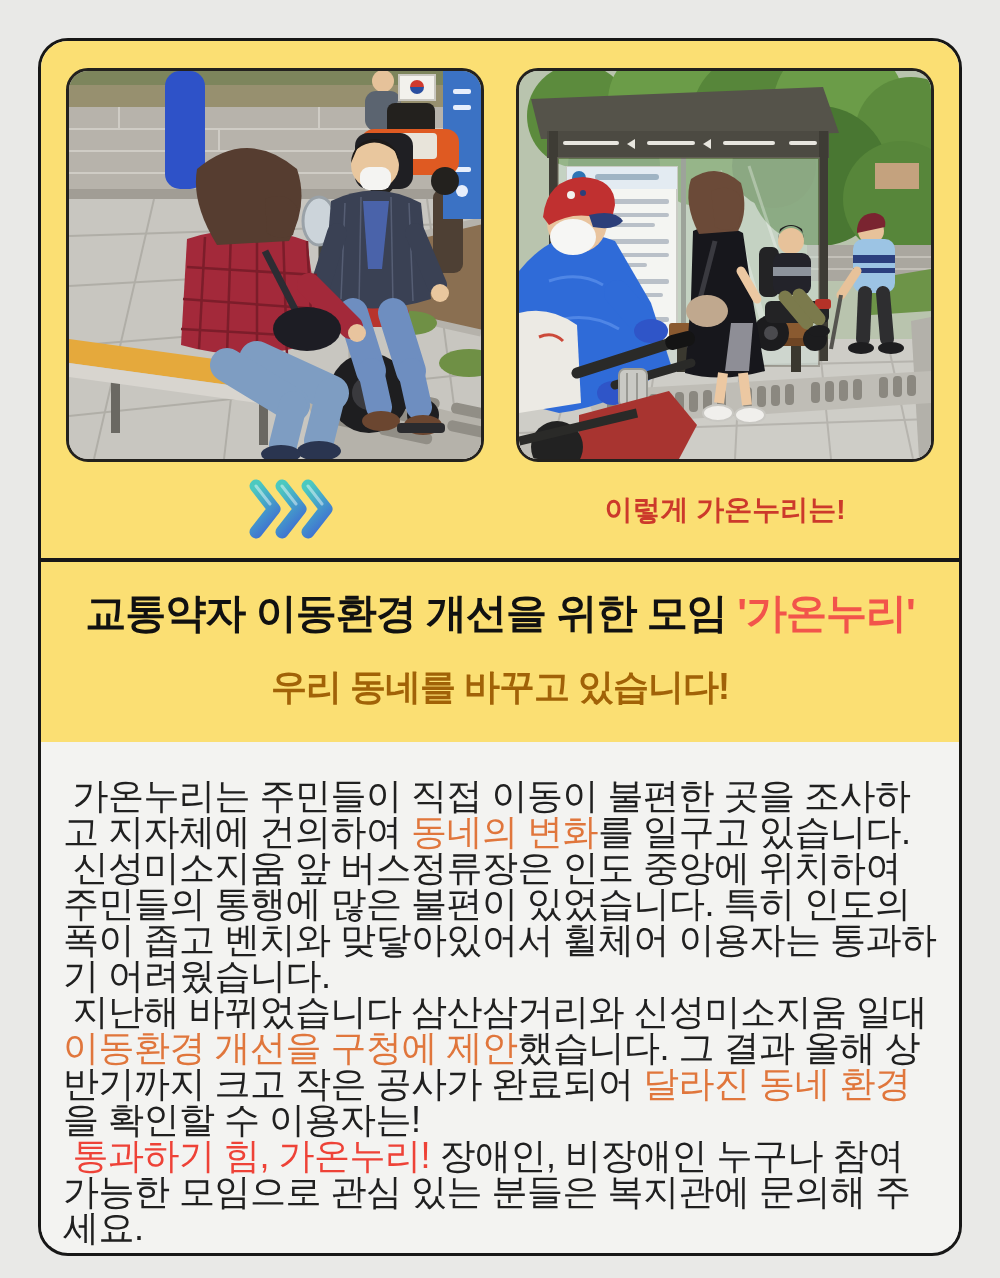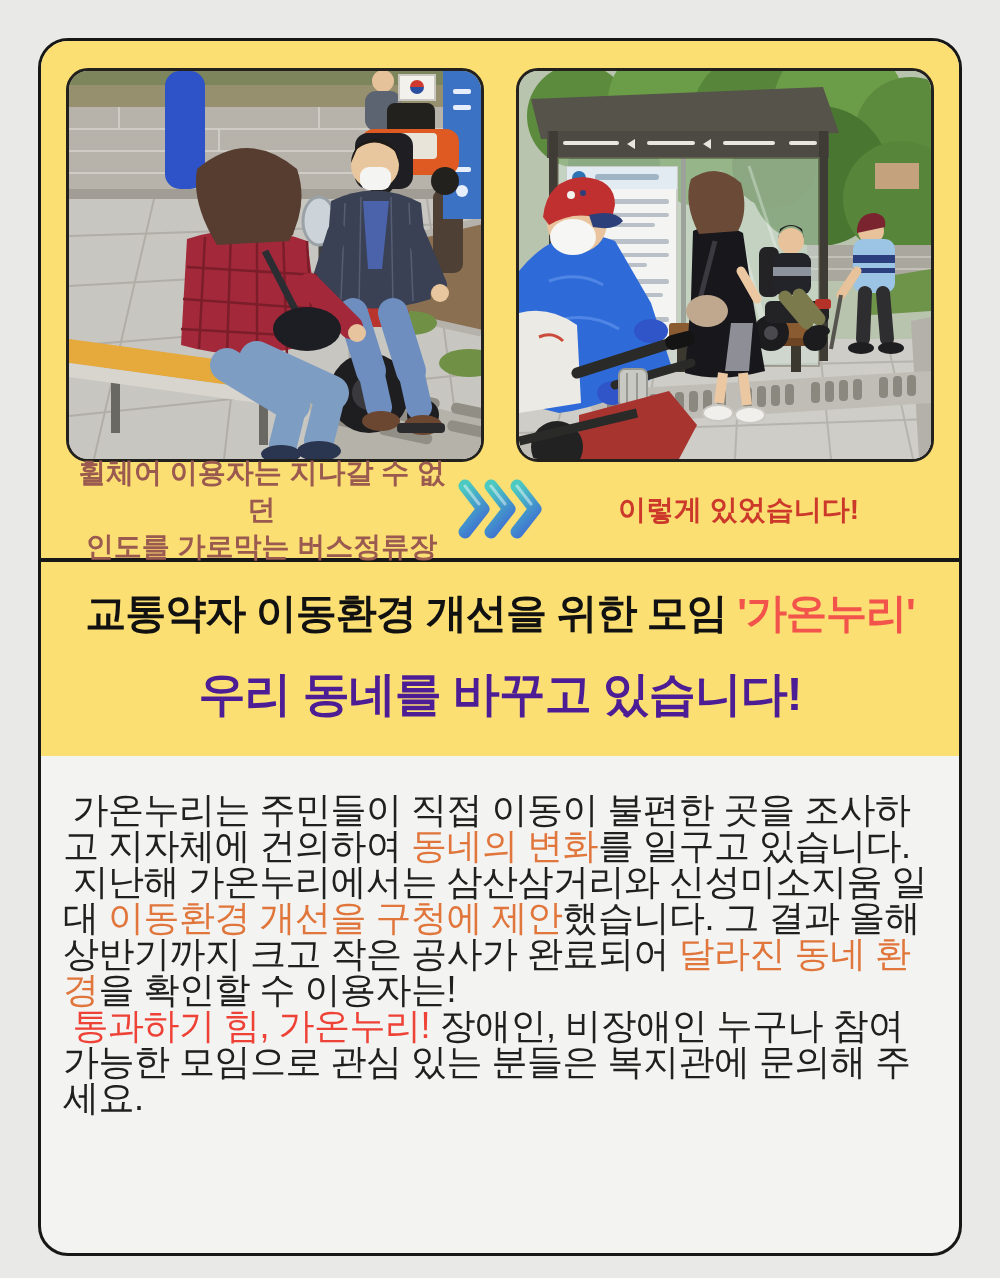--- a/index.html
+++ b/index.html
@@ -29,21 +29,21 @@
   .photo-frame svg { display:block; width:100%; height:100%; }
   .caption-row {
     display:flex; align-items:center;
     height:96px; padding:2px 0 4px 0;
   }
   .caption { width:418px; text-align:center; font-size:28px; font-weight:700; line-height:37px; }
   .arrow-box { flex:1; display:flex; align-items:center; justify-content:center; }
   .divider { height:4px; background:#171717; }
   .title-section { background:#fbdf73; text-align:center; padding:24px 10px 30px 10px; }
   .title-line1 { font-size:41px; font-weight:800; color:#111111; letter-spacing:-1px; }
-  .title-line2 { font-size:47px; font-weight:800; color:#4c1d95; letter-spacing:-1px; margin-top:22px; }
+  .title-line2 { font-size:36px; font-weight:800; color:#a16207; letter-spacing:-1px; margin-top:22px; }
   .body-section { background:#f3f3f1; padding:36px 22px 0 22px; }
   .body-section p {
     font-size:36px; line-height:36px; font-weight:500;
     color:#202020; letter-spacing:-0.5px; white-space:pre-wrap;
   }
 </style>
 </head>
 <body>
 
 <div class="card">
@@ -391,24 +391,20 @@
               <circle cx="38" cy="376" r="26" fill="#222222"></circle>
               <line x1="0" y1="370" x2="118" y2="342" stroke="#2a2a28" stroke-width="9"></line>
             </g>
           </g>
         </svg>
       </div>
 
     </div>
 
     <div class="caption-row">
-      <div class="caption" style="color:#9a5a50">
-        <div>휠체어 이용자는 지나갈 수 없던</div>
-        <div>인도를 가로막는 버스정류장</div>
-      </div>
       <div class="arrow-box">
         <svg width="86" height="62" viewBox="0 0 86 62">
           <defs>
             <linearGradient id="chev" x1="0" y1="0" x2="0.4" y2="1">
               <stop offset="0" stop-color="#4cc9c0"></stop>
               <stop offset="0.45" stop-color="#46a8c8"></stop>
               <stop offset="1" stop-color="#4077d0"></stop>
             </linearGradient>
           </defs>
           <g fill="none" stroke="url(#chev)" stroke-width="13" stroke-linecap="round" stroke-linejoin="round">
@@ -417,31 +413,32 @@
             <path d="M60,8 L78,31 L60,54"></path>
           </g>
           <g fill="none" stroke="#ffffff" stroke-width="3" stroke-linecap="round" opacity="0.45">
             <path d="M8,8 L22,26"></path>
               <path d="M34,8 L48,26"></path>
               <path d="M60,8 L74,26"></path>
           </g>
         </svg>
       </div>
       <div class="caption" style="color:#cc392b">
-        <div>이렇게 있었습니다!</div>
+        <div>이렇게 가온누리는!</div>
       </div>
     </div>
   </div>
 
   <div class="divider"></div>
 
   <div class="title-section">
     <div class="title-line1"><span>교통약자 이동환경 개선을 위한 모임 </span><span style="color: rgb(242, 84, 75);">'가온누리'</span></div>
     <div class="title-line2">우리 동네를 바꾸고 있습니다!</div>
   </div>
 
   <div class="body-section">
     <p><span> 가온누리는 주민들이 직접 이동이 불편한 곳을 조사하고 지자체에 건의하여 </span><span style="color: rgb(224, 118, 60);">동네의 변화</span><span>를 일구고 있습니다.</span></p>
-    <p><span> 지난해 가온누리에서는 삼산삼거리와 신성미소지움 일대 </span><span style="color: rgb(224, 118, 60);">이동환경 개선을 구청에 제안</span><span>했습니다. 그 결과 올해 상반기까지 크고 작은 공사가 완료되어 </span><span style="color: rgb(224, 118, 60); margin-top: 16px;">달라진 동네 환경</span><span>을 확인할 수 이용자는!</span></p>
+    <p><span> 신성미소지움 앞 버스정류장은 인도 중앙에 위치하여 주민들의 통행에 많은 불편이 있었습니다. 특히 인도의 폭이 좁고 벤치와 맞닿아있어서 휠체어 이용자는 통과하기 어려웠습니다.</span></p>
+    <p><span> 지난해 바뀌었습니다 삼산삼거리와 신성미소지움 일대 </span><span style="color: rgb(224, 118, 60);">이동환경 개선을 구청에 제안</span><span>했습니다. 그 결과 올해 상반기까지 크고 작은 공사가 완료되어 </span><span style="color: rgb(224, 118, 60); margin-top: 16px;">달라진 동네 환경</span><span>을 확인할 수 이용자는!</span></p>
     <p><span> </span><span style="color: rgb(238, 66, 55);">통과하기 힘, 가온누리!</span><span> 장애인, 비장애인 누구나 참여 가능한 모임으로 관심 있는 분들은 복지관에 문의해 주세요.</span></p>
   </div>
 
 </div>
 
 </body></html>

